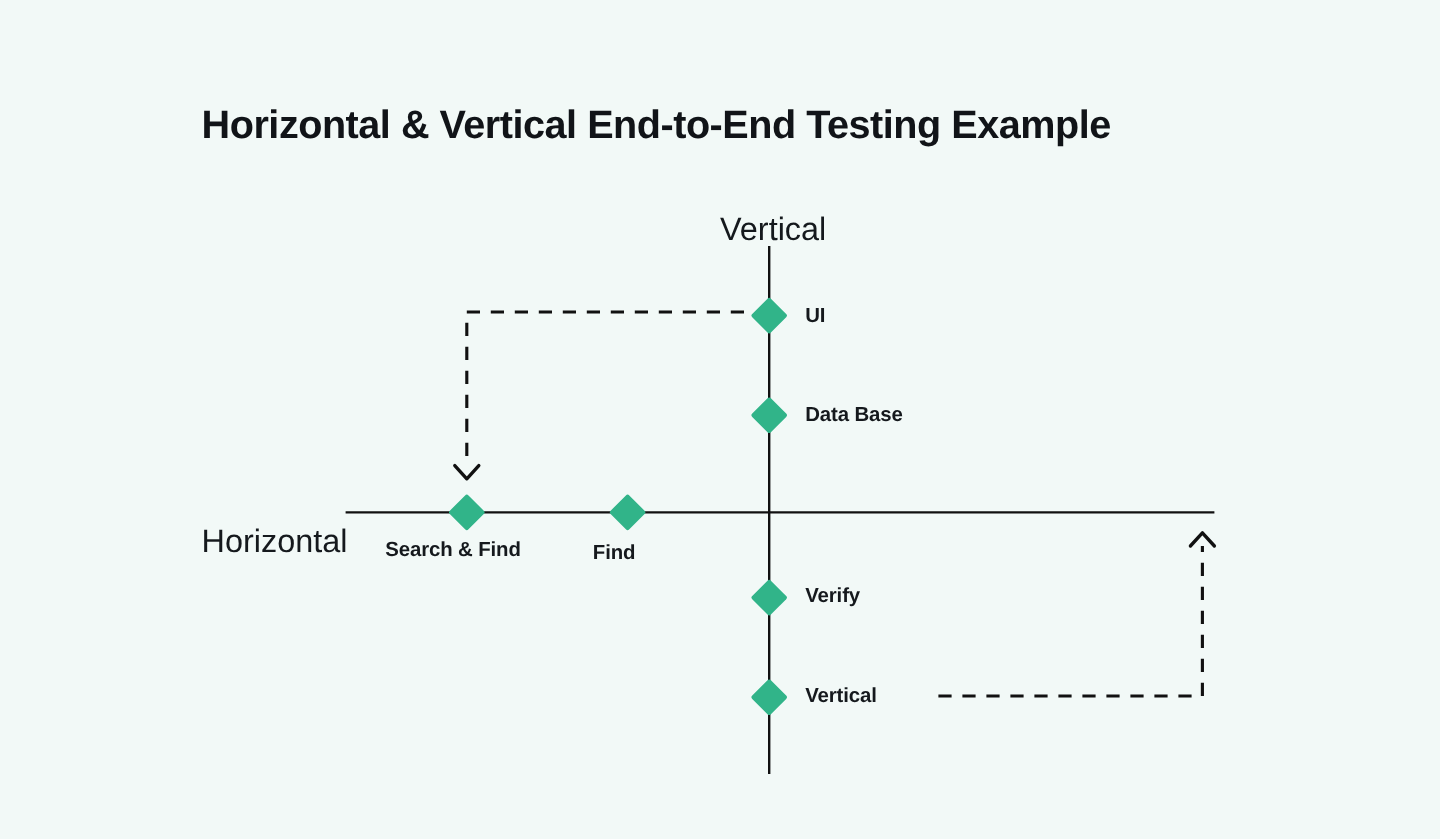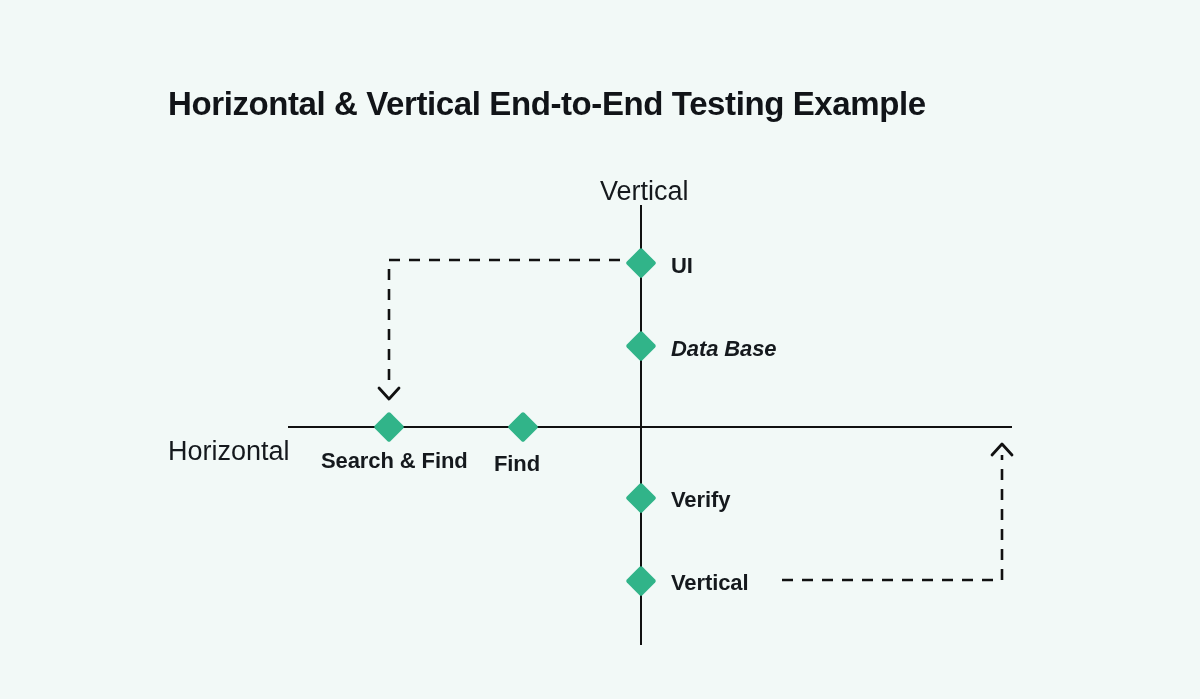--- a/index.html
+++ b/index.html
@@ -49,31 +49,31 @@
     position: absolute;
     color: #111418;
     white-space: nowrap;
   }
   .axis-label {
     font-size: 27px;
     font-weight: normal;
     color: #15191d;
   }
   .node-label {
-    font-size: 22px;
+    font-size: 17px;
     font-weight: bold;
     color: #15191d;
     letter-spacing: -0.1px;
   }
 
   #axis-label-vertical   { left: 600px; top: 176px; }
   #axis-label-horizontal { left: 168px; top: 436px; }
 
   #node-label-ui        { left: 671px; top: 253px; }
-  #node-label-database  { left: 671px; top: 336px; font-style: italic; }
+  #node-label-database  { left: 671px; top: 336px; }
   #node-label-verify    { left: 671px; top: 487px; text-align: right; }
   #node-label-checkout  { left: 671px; top: 570px; }
 
   #node-label-search    { left: 321px; top: 448px; }
   #node-label-order     { left: 494px; top: 451px; }
 </style>
 </head>
 <body>
 
 <div id="stage">

